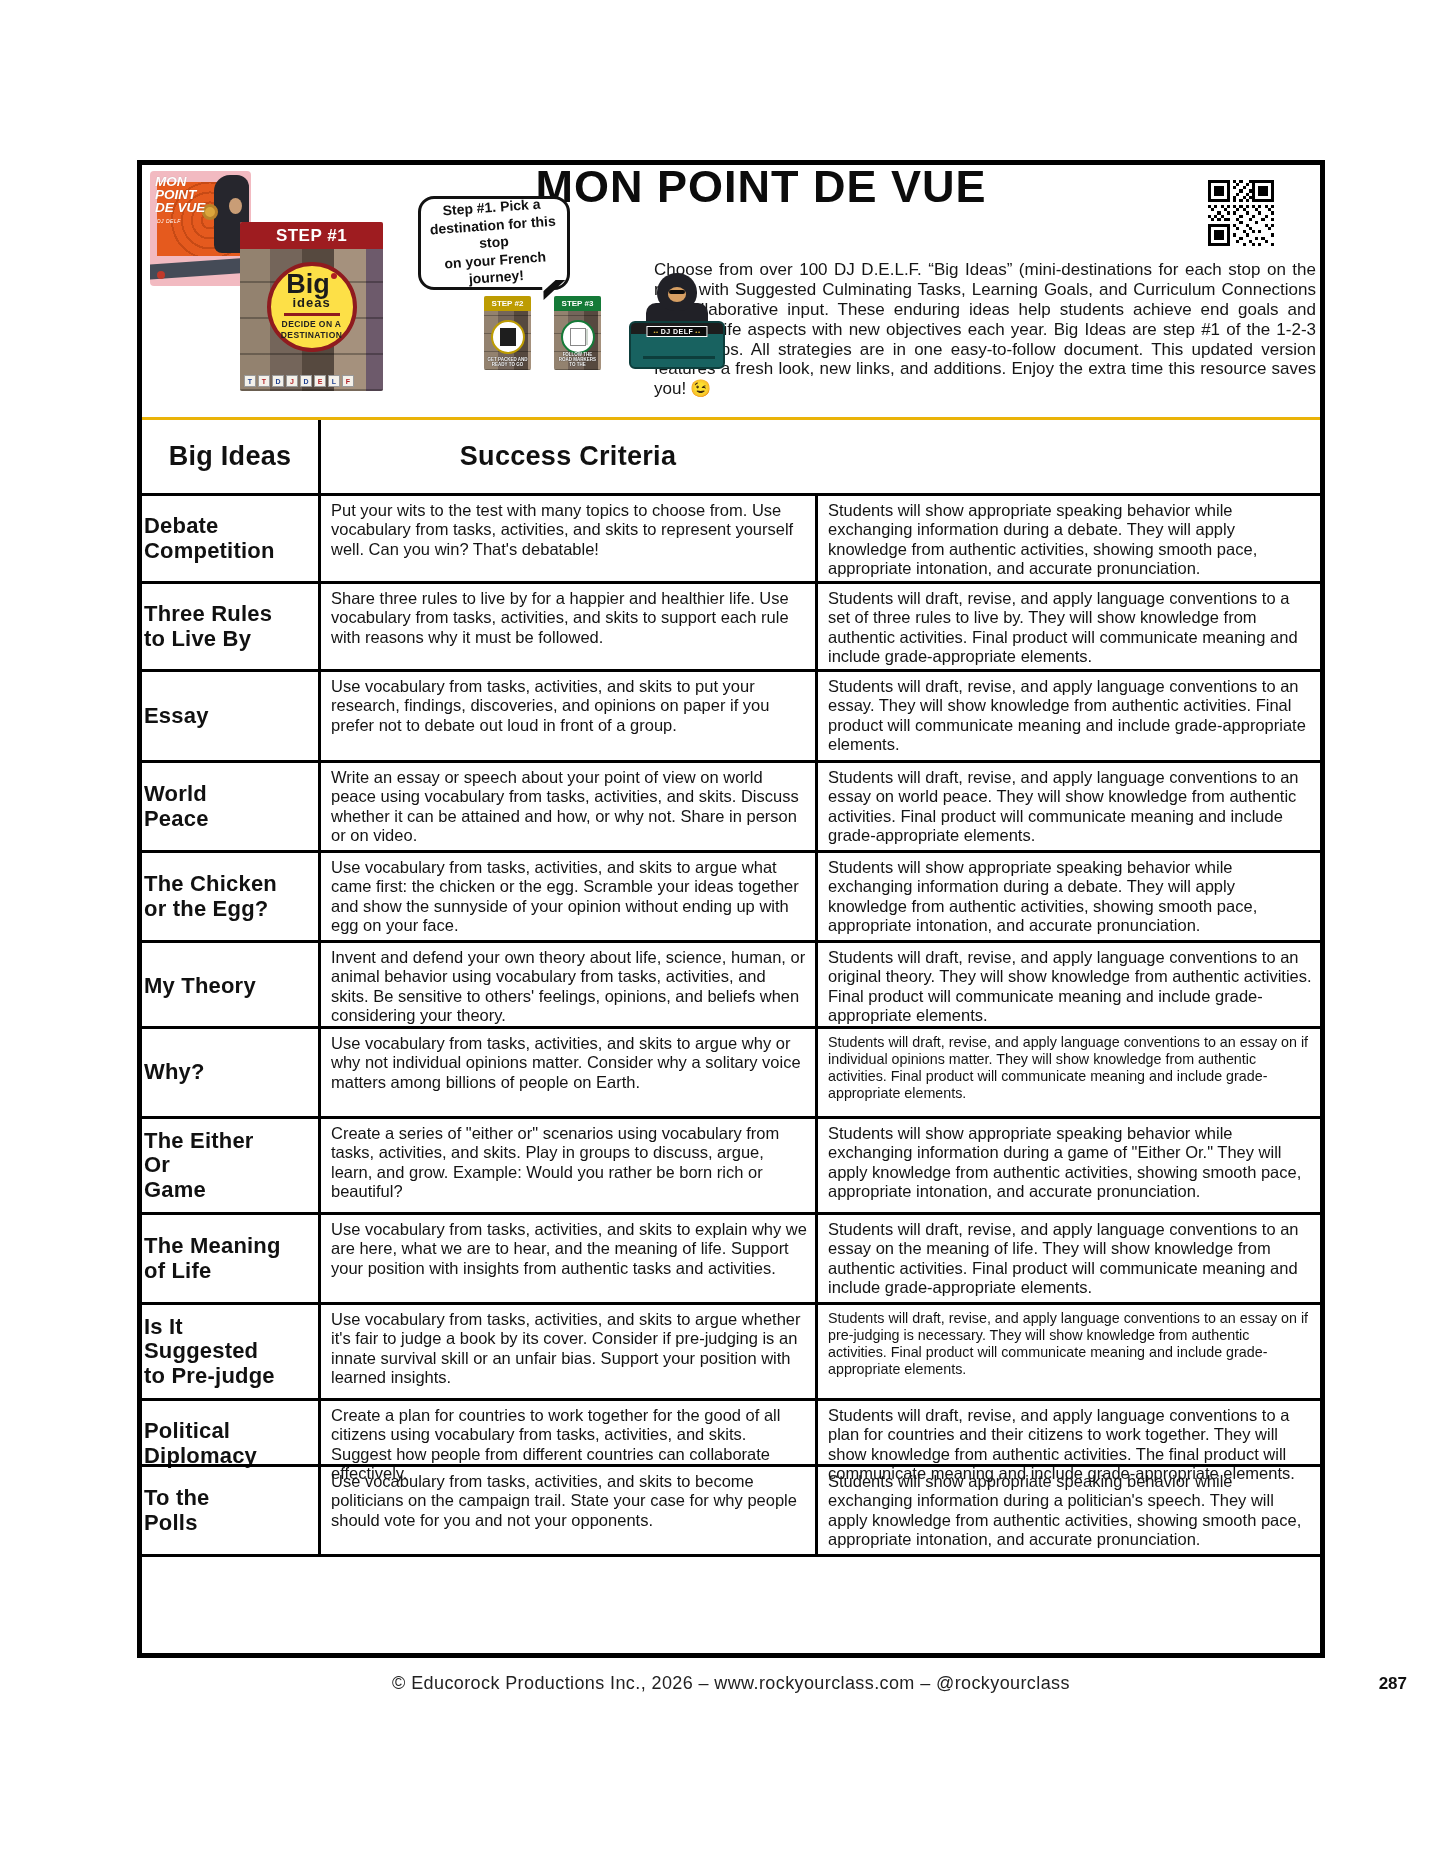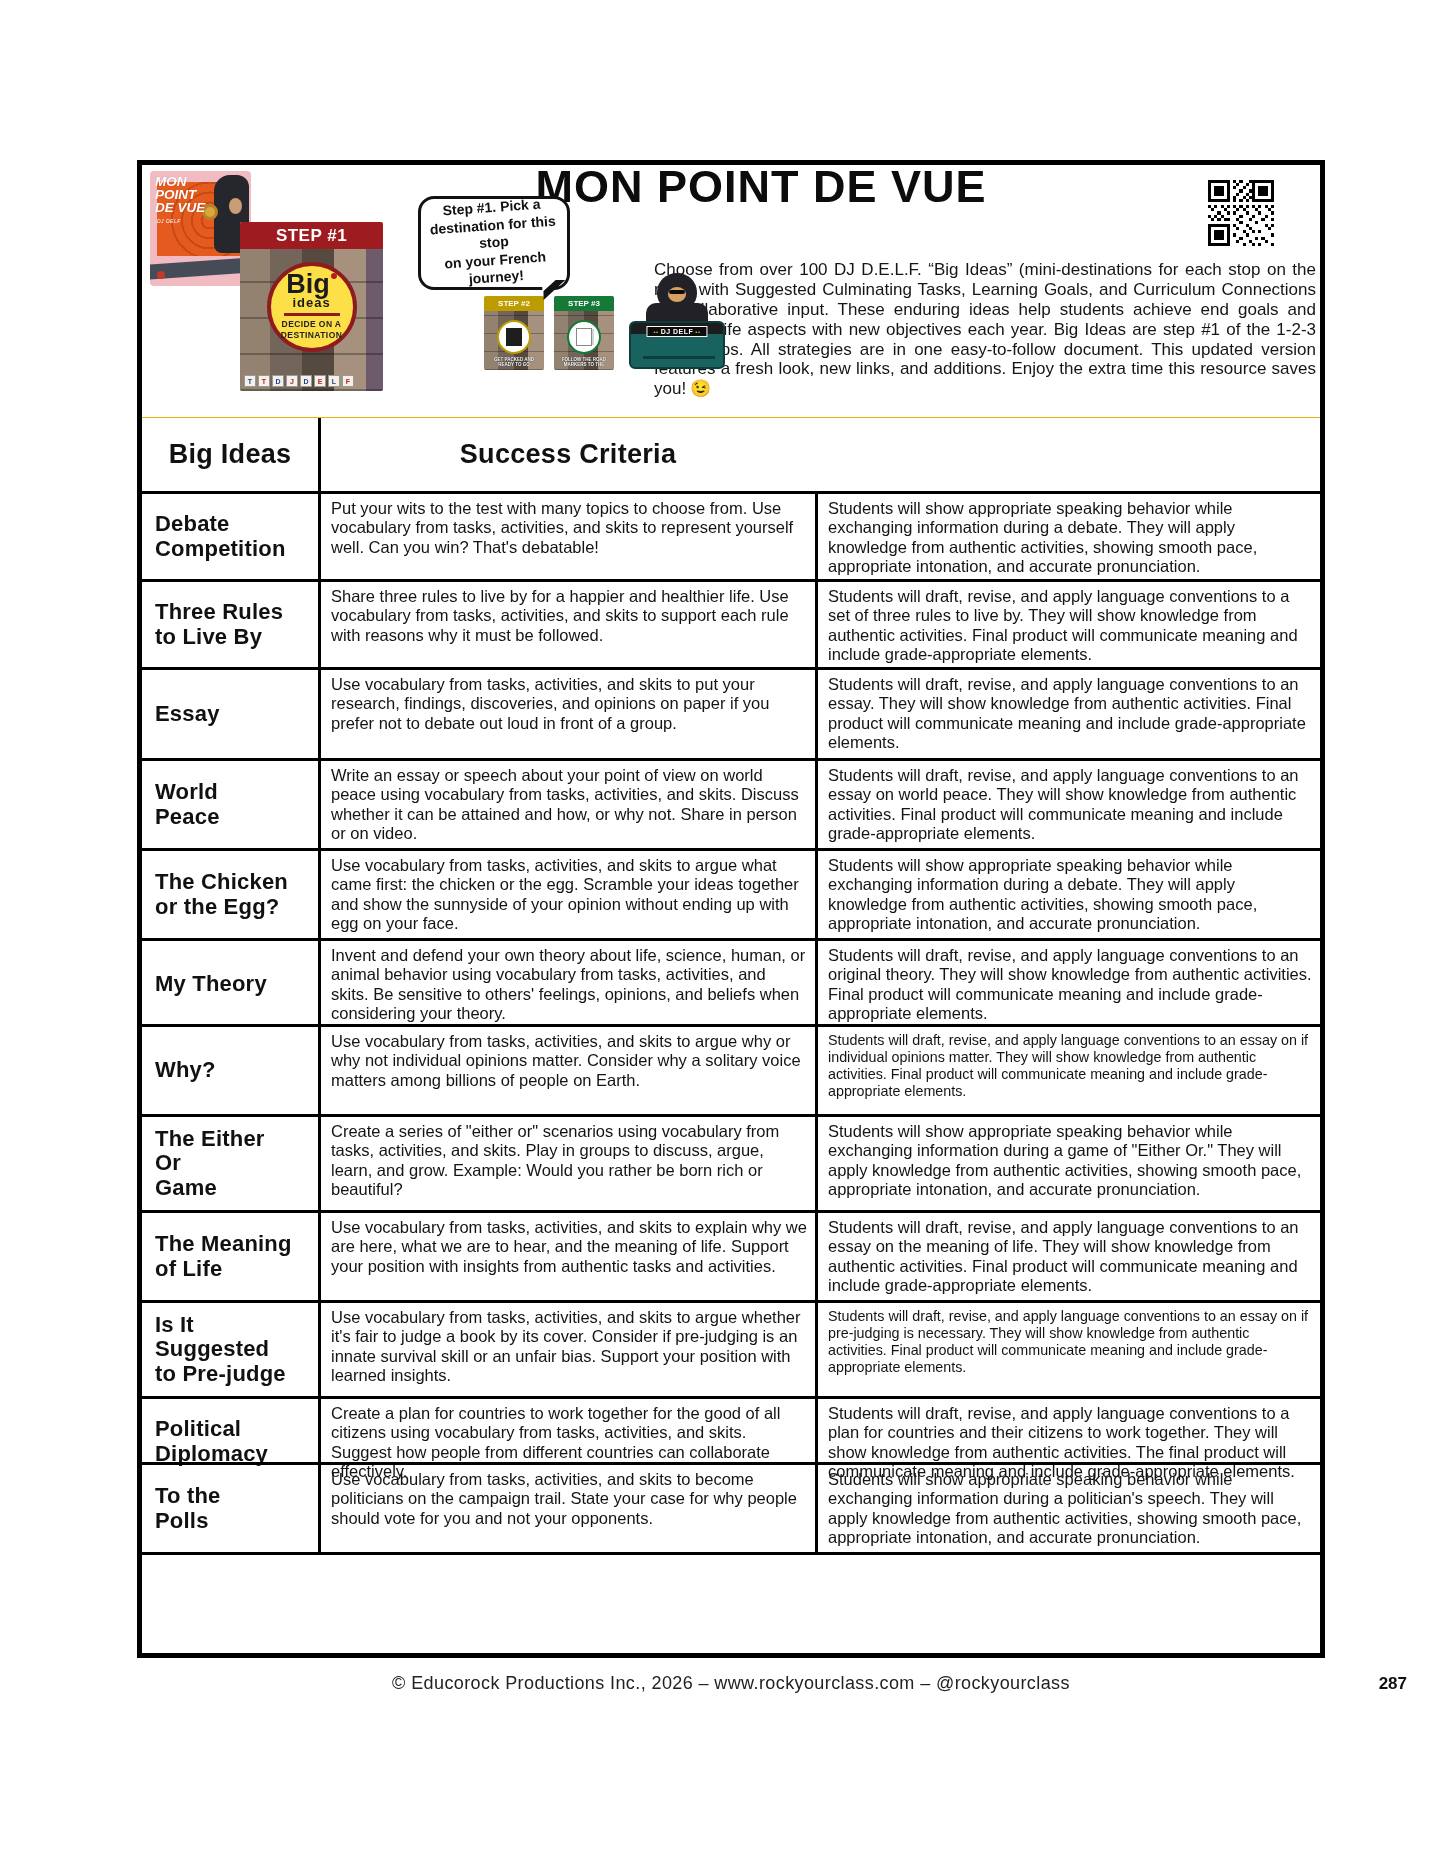--- a/index.html
+++ b/index.html
@@ -40,21 +40,21 @@
   .logo-circle{position:absolute;left:50%;top:40px;transform:translateX(-50%);width:90px;height:90px;background:#fde047;border:4px solid #8f1b1f;border-radius:50%;display:flex;flex-direction:column;align-items:center;justify-content:center;text-align:center}
   .logo-big{font-size:27px;font-weight:800;line-height:.85;color:#1b1b1b}
   .logo-big::after{content:"";display:inline-block;width:6px;height:6px;background:#b11f24;border-radius:50%;margin-left:1px;vertical-align:top}
   .logo-ideas{font-size:13px;font-weight:800;letter-spacing:1px;color:#1b1b1b;line-height:1}
   .logo-rule{width:56px;height:3px;background:#8f1b1f;margin:4px 0 3px}
   .logo-cap{font-size:8.5px;font-weight:700;letter-spacing:.4px;color:#222;line-height:1.25}
   .tiles{position:absolute;left:4px;bottom:4px;display:flex;gap:2px}
   .tile{width:12px;height:12px;background:#f4f1ea;border:1px solid #999;font-size:7px;font-weight:700;display:flex;align-items:center;justify-content:center}
   .tile:nth-child(odd){color:#1d3f8f}.tile:nth-child(even){color:#b11f24}
 
-  .mini{width:60px;height:74px}
+  .mini{width:47px;height:74px}
   .step2{left:342px;top:131px}
   .step3{left:412px;top:131px}
   .mini .card-head{height:15px;font-size:8px}
   .step2 .card-head{background:#bd9c02}
   .step3 .card-head{background:#157a38}
   .mini .collage{top:15px;background-size:auto, 40px 100%;
     background:
       repeating-linear-gradient(0deg, rgba(0,0,0,.28) 0 1px, transparent 1px 18px),
       repeating-linear-gradient(90deg, #93826f 0 14px, #74655a 14px 30px, #56493f 30px 44px, #a5917d 44px 60px)}
   .mini-circle{position:absolute;left:50%;top:24px;transform:translateX(-50%);width:34px;height:34px;border-radius:50%;background:#fff;display:flex;align-items:center;justify-content:center}
@@ -80,28 +80,28 @@
   .dj-decktop{height:11px;background:#1d1d1d;border-radius:4px 4px 0 0}
   .dj-label{position:absolute;left:50%;top:3px;transform:translateX(-50%);background:#0d0d0d;color:#fff;font-size:7px;font-weight:700;letter-spacing:.5px;padding:1px 4px;border:1px solid #fff;white-space:nowrap}
   .dj-label::before,.dj-label::after{content:"••";color:#d8b13a;margin:0 2px;font-size:6px}
   .dj-slider{position:absolute;left:12px;bottom:8px;width:72px;height:3px;background:#0d3e3c}
 
   
   .qr{position:absolute;left:1066px;top:15px;width:66px;height:66px}
   .qr svg{width:100%;height:100%}
 
   
-  .bi-table{flex:1;display:flex;flex-direction:column;border-top:1px solid #eab308}
+  .bi-table{flex:1;display:flex;flex-direction:column;border-top:3px solid #eab308}
   .t-row{display:grid;grid-template-columns:176px 497px 1fr;flex:none}
   .t-row + .t-row,.t-filler{border-top:3px solid #000}
   .cell{min-width:0}
   .cell + .cell{border-left:3px solid #000}
   .t-head{height:73px}
   .t-head .cell{display:flex;align-items:center;justify-content:center;font-size:27px;font-weight:800;letter-spacing:.3px}
-  .cell-idea{display:flex;align-items:center;padding:4px 2px 4px 13px;font-size:22px;font-weight:800;line-height:1.12;letter-spacing:.2px;white-space:pre-line}
+  .cell-idea{display:flex;align-items:center;padding:4px 2px 4px 2px;font-size:22px;font-weight:800;line-height:1.12;letter-spacing:.2px;white-space:pre-line}
   .cell-task,.cell-succ{padding:5px 8px 4px 10px;font-size:16.5px;line-height:1.17;color:#141414}
   .small-succ .cell-succ{font-size:14.3px;line-height:1.18}
   .r1{height:88px}.r2{height:88px}.r3{height:91px}.r4{height:90px}.r5{height:90px}.r6{height:86px}
   .r7{height:90px}.r8{height:96px}.r9{height:90px}.r10{height:96px}.r11{height:66px}.r12{height:90px}
   .t-filler{flex:1}
 
   
   .footer{position:absolute;left:137px;width:1188px;top:1673px;text-align:center;font-size:18px;letter-spacing:.4px;color:#222}
   .page-num{position:absolute;right:38px;top:1674px;font-size:17px;font-weight:700;color:#111}
 </style>

